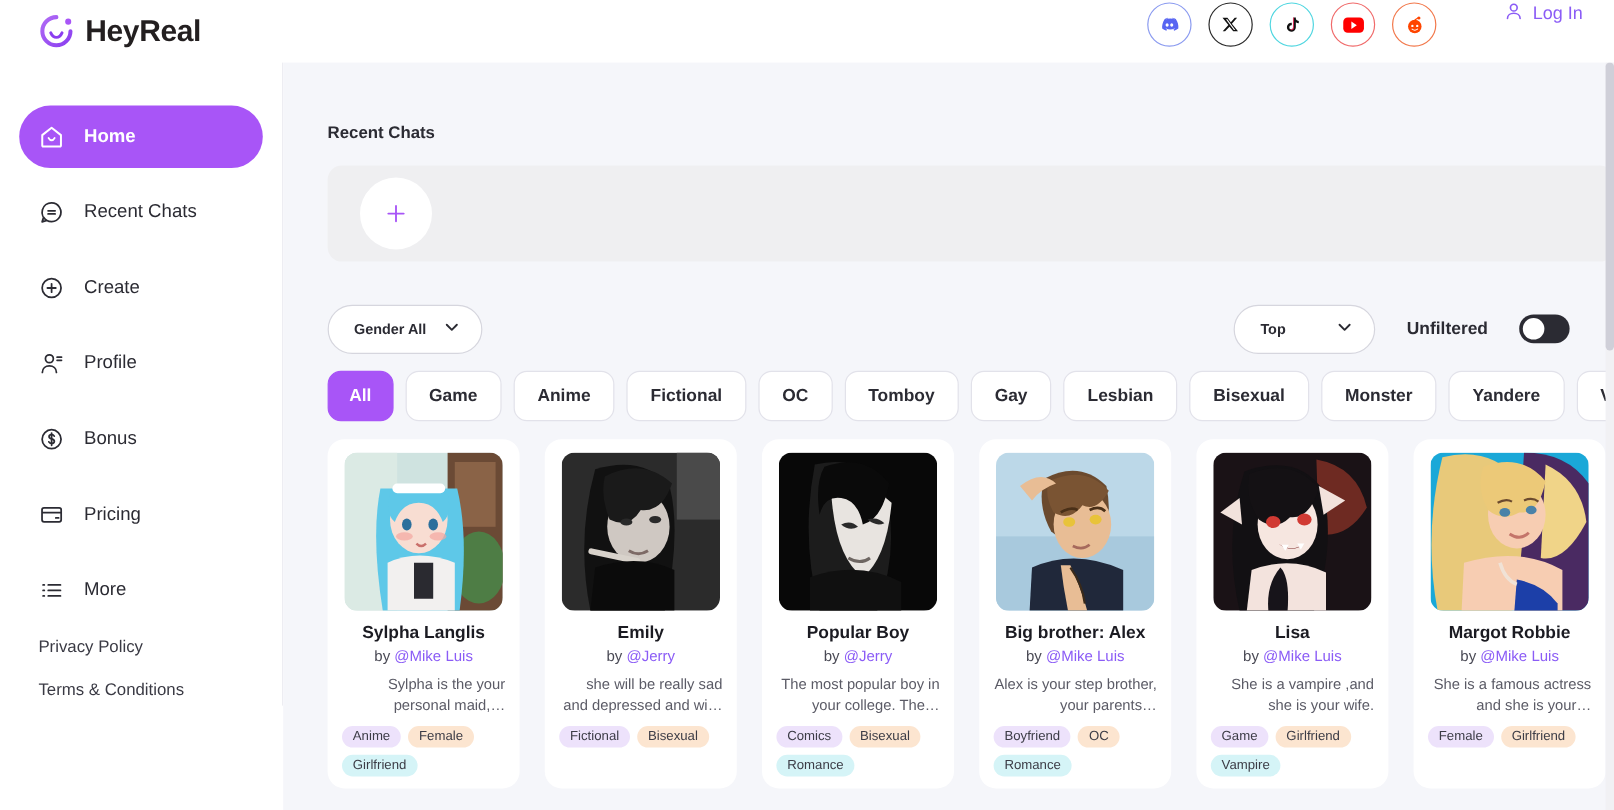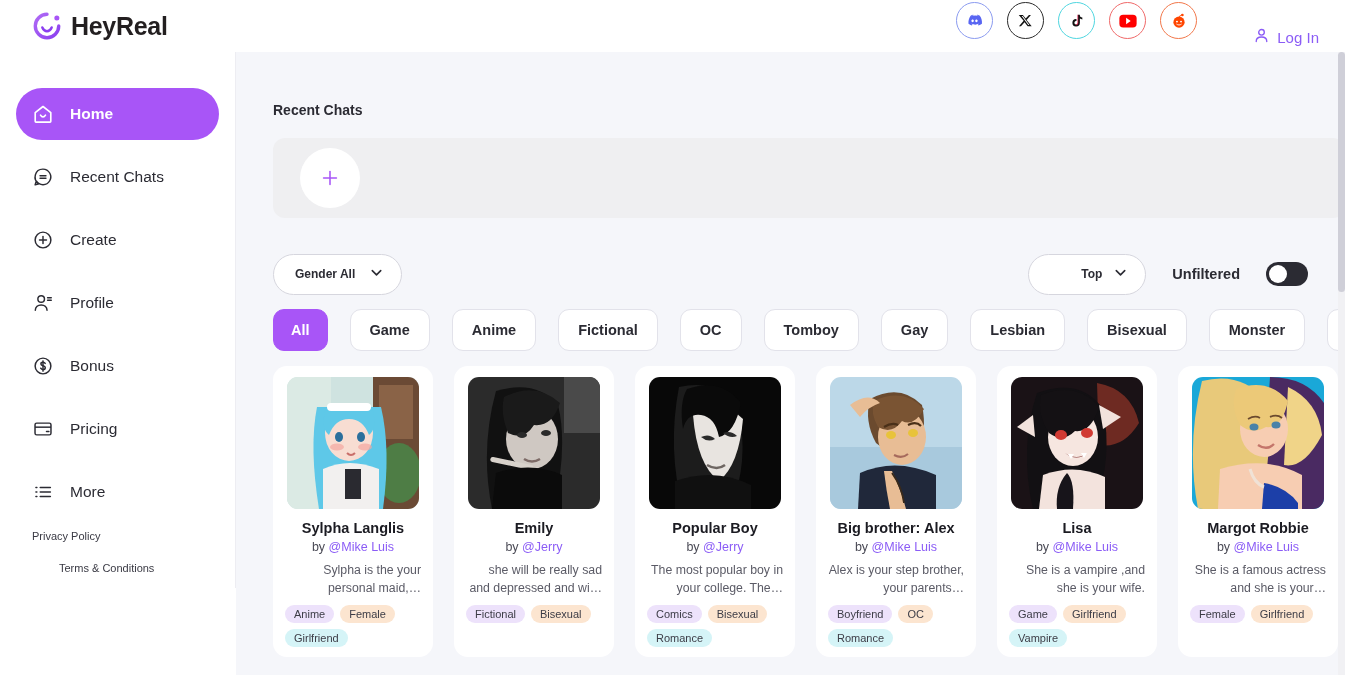--- a/index.html
+++ b/index.html
@@ -44,44 +44,44 @@
     width: 37px; height: 37px; border-radius: 50%;
     border: 1.4px solid #ccc; display: flex; align-items: center;
     justify-content: center; background: #fff; cursor: pointer;
   }
   .s-discord { border-color: #8b9bf0; }
   .s-x { border-color: #2b2b2b; }
   .s-tiktok { border-color: #4fd6e0; }
   .s-youtube { border-color: #f06a6a; }
   .s-reddit { border-color: #f2784b; }
   .login {
-    position: absolute; right: 26px; top: 27px;
+    position: absolute; right: 26px; top: 1px;
     display: flex; align-items: center; gap: 7px;
     color: #8b5cf6; font-size: 15px; cursor: pointer;
   }
   
   .sidebar {
     position: absolute; top: 52px; left: 0; width: 236px; height: 536px;
     background: #ffffff; border-right: 1px solid #ededf2;
     padding-top: 36px;
   }
   .nav-item {
     height: 52px; margin: 0 16px; border-radius: 26px;
     display: flex; align-items: center; gap: 16px; padding-left: 16px;
     cursor: pointer; color: #2b2b33; font-size: 15.5px; font-weight: bold;
   }
   .nav-item.active { background: #a855f7; color: #ffffff; }
   .nav-item:not(.active) { font-weight: normal; margin-bottom: 11px; }
   .nav-item.active { margin-bottom: 11px; }
   .nav-ico { width: 22px; height: 22px; flex: 0 0 22px; display: block; }
   .nav-sub {
-    padding-left: 32px; font-size: 11px; color: #3a3a44;
+    padding-left: 32px; font-size: 14px; color: #3a3a44;
     margin-top: 12px; cursor: pointer;
   }
-  .nav-sub.second { margin-top: 20px; margin-left: 27px; }
+  .nav-sub.second { margin-top: 20px; }
   
   .main {
     position: absolute; top: 52px; left: 236px;
     width: 1109px; height: 623px;
     background: #f5f6fa; overflow: hidden;
   }
   .section-title {
     font-size: 14px; font-weight: bold; color: #2b2b33;
     padding: 50px 0 0 37px;
   }
@@ -112,21 +112,21 @@
     width: 42px; height: 24px; border-radius: 12px; background: #2b2b33;
     position: relative; cursor: pointer; flex: 0 0 42px;
   }
   .toggle .knob {
     position: absolute; left: 3px; top: 3px; width: 18px; height: 18px;
     border-radius: 50%; background: #fff;
   }
   
   .chips-row {
     margin-top: 12px; padding-left: 37px; padding-right: 10px;
-    display: flex; align-items: center; gap: 22px; height: 44px;
+    display: flex; align-items: center; gap: 10px; height: 44px;
   }
   .chip {
     height: 42px; border: 1.2px solid #e2e2ea; border-radius: 11px;
     background: #fff; display: flex; align-items: center;
     padding: 0 19px; font-size: 14.5px; font-weight: bold;
     color: #2b2b33; cursor: pointer; white-space: nowrap;
   }
   .chip.active { background: #a855f7; color: #fff; border-color: #a855f7; padding: 0 17px; }
   
   .cards {
@@ -340,21 +340,21 @@
     <div class="pill-select">
       <span>Gender All</span>
       <span>
         <svg viewBox="0 0 16 16" width="15" height="15" fill="none" stroke="#2b2b33" stroke-width="1.7" stroke-linecap="round" stroke-linejoin="round">
           <polyline points="3.5,6 8,10.5 12.5,6"></polyline>
         </svg>
       </span>
     </div>
 
     <div class="filter-right">
-      <div class="pill-select" style="width:118px;justify-content:flex-end;gap:11px;">
+      <div class="pill-select" style="width:118px;justify-content:space-between;gap:11px;">
         <span>Top</span>
         <span>
           <svg viewBox="0 0 16 16" width="15" height="15" fill="none" stroke="#2b2b33" stroke-width="1.7" stroke-linecap="round" stroke-linejoin="round">
             <polyline points="3.5,6 8,10.5 12.5,6"></polyline>
           </svg>
         </span>
       </div>
       <span class="unfiltered-label">Unfiltered</span>
       <div class="toggle">
           <span class="knob"></span>

